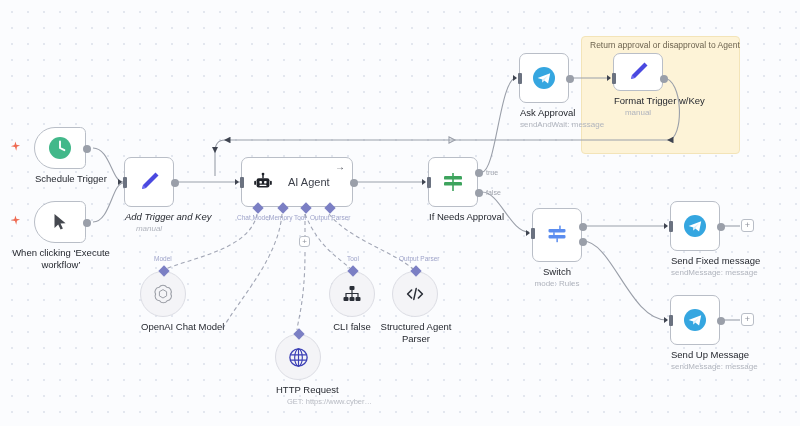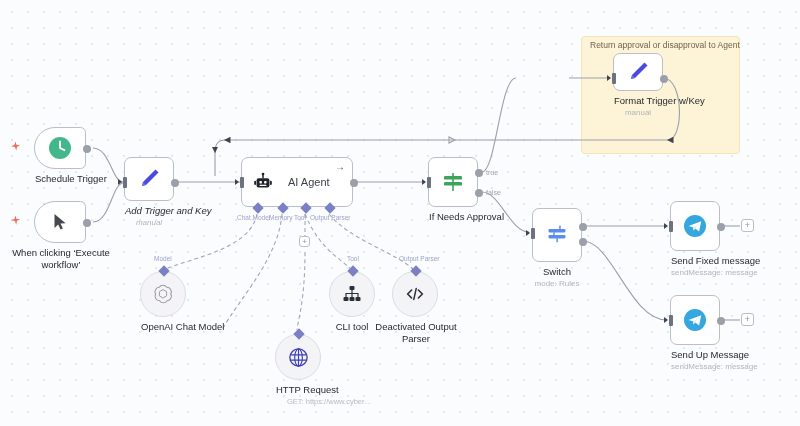--- a/index.html
+++ b/index.html
@@ -128,21 +128,21 @@
   <div class="node trigger" style="left:34px;top:201px;width:52px;height:42px;">
     <span>
       <svg class="ic" width="22" height="22" viewBox="0 0 22 22">
         <path d="M5.5 3 L5.5 17 L9.2 13.4 L11.6 18.6 L13.9 17.6 L11.5 12.6 L16.6 12.3 Z" fill="#45484f"></path>
       </svg>
     </span>
     <div class="port" style="left:48px;top:17px;"></div>
     <div class="cap wrap" style="width:118px;left:-33px;">When clicking ‘Execute workflow’</div>
   </div>
 
-  <div class="node" style="left:124px;top:157px;width:50px;height:44px;font-style:italic;">
+  <div class="node" style="left:124px;top:157px;width:50px;height:50px;font-style:italic;">
     <span>
       <svg class="ic" width="26" height="26" viewBox="0 0 26 26">
         <path d="M19.5 3.5 L22.5 6.5 L10 19 L6 20 L7 16 Z" fill="#4a49e0"></path>
         <path d="M6.4 19.6 L7 16 L10 19 Z" fill="#6e6df0"></path>
       </svg>
     </span>
     <div class="inarrow" style="left:-7px;top:21px;"></div>
     <div class="inport" style="left:-2px;top:19px;"></div>
     <div class="port" style="left:46px;top:21px;"></div>
     <div class="cap">Add Trigger and Key</div>
@@ -192,20 +192,34 @@
     </span>
     <div class="inarrow" style="left:-7px;top:21px;"></div>
     <div class="inport" style="left:-2px;top:19px;"></div>
     <div class="port" style="left:46px;top:11px;"></div>
     <div class="port" style="left:46px;top:31px;"></div>
     <div class="plabel" style="left:57px;top:11px;">true</div>
     <div class="plabel" style="left:57px;top:31px;">false</div>
     <div class="cap">If Needs Approval</div>
   </div>
 
+  <div class="node" style="left:519px;top:53px;width:50px;height:50px;">
+    <span>
+      <svg class="ic" width="26" height="26" viewBox="0 0 26 26">
+        <circle cx="13" cy="13" r="11" fill="#35a6e0"></circle>
+        <path d="M6.6 13.1 L19.2 8.2 L17.1 18.6 L13.3 15.6 L11.3 17.4 L11.4 14.6 Z" fill="#fff"></path>
+        <path d="M11.4 14.6 L17.2 10.3 L11.3 17.4 Z" fill="#d7eefa"></path>
+      </svg>
+    </span>
+    <div class="inarrow" style="left:-7px;top:21px;"></div>
+    <div class="inport" style="left:-2px;top:19px;"></div>
+    <div class="port" style="left:46px;top:21px;"></div>
+    <div class="cap">Ask Approval</div>
+    <div class="cap" style="margin-top:17px;font-size:8px;color:#b0b4bd;">sendAndWait: message</div>
+  </div>
 
   <div class="node" style="left:613px;top:53px;width:50px;height:38px;">
     <span>
       <svg class="ic" width="26" height="26" viewBox="0 0 26 26">
         <path d="M19.5 3.5 L22.5 6.5 L10 19 L6 20 L7 16 Z" fill="#4a49e0"></path>
         <path d="M6.4 19.6 L7 16 L10 19 Z" fill="#6e6df0"></path>
       </svg>
     </span>
     <div class="inarrow" style="left:-7px;top:21px;"></div>
     <div class="inport" style="left:-2px;top:19px;"></div>
@@ -295,29 +309,29 @@
       <svg class="ic" width="22" height="22" viewBox="0 0 22 22">
         <rect x="8.5" y="3" width="5" height="4" rx="1" fill="#2b2f38"></rect>
         <rect x="2.5" y="14" width="5" height="4" rx="1" fill="#2b2f38"></rect>
         <rect x="14.5" y="14" width="5" height="4" rx="1" fill="#2b2f38"></rect>
         <rect x="8.5" y="14" width="5" height="4" rx="1" fill="#2b2f38"></rect>
         <path d="M11 7 v3.5 M5 14 v-3.5 H17 v3.5 M11 10.5 v3.5" stroke="#2b2f38" stroke-width="1.2" fill="none"></path>
       </svg>
     </span>
     <div class="diamond" style="left:19px;top:-5px;"></div>
     <div class="plabel sub-conn" style="left:17px;top:-17px;">Tool</div>
-    <div class="cap">CLI tool</div>
+    <div class="cap">CLI false</div>
   </div>
 
   <div class="snode" style="left:392px;top:271px;">
     <span>
       <svg class="ic" width="24" height="24" viewBox="0 0 24 24">
         <path d="M8.6 8 L4.6 12 L8.6 16" stroke="#2b2f38" stroke-width="1.6" fill="none" stroke-linecap="round" stroke-linejoin="round"></path>
         <path d="M15.4 8 L19.4 12 L15.4 16" stroke="#2b2f38" stroke-width="1.6" fill="none" stroke-linecap="round" stroke-linejoin="round"></path>
         <path d="M13.2 6.6 L10.8 17.4" stroke="#2b2f38" stroke-width="1.5" fill="none" stroke-linecap="round"></path>
       </svg>
     </span>
     <div class="diamond" style="left:19px;top:-5px;"></div>
     <div class="plabel sub-conn" style="left:6px;top:-17px;">Output Parser</div>
-    <div class="cap wrap" style="width:96px;left:-25px;">Deactivated Output Parser</div>
+    <div class="cap wrap" style="width:96px;left:-25px;">Structured Agent Parser</div>
   </div>
 
 </div>
 
 </body></html>

